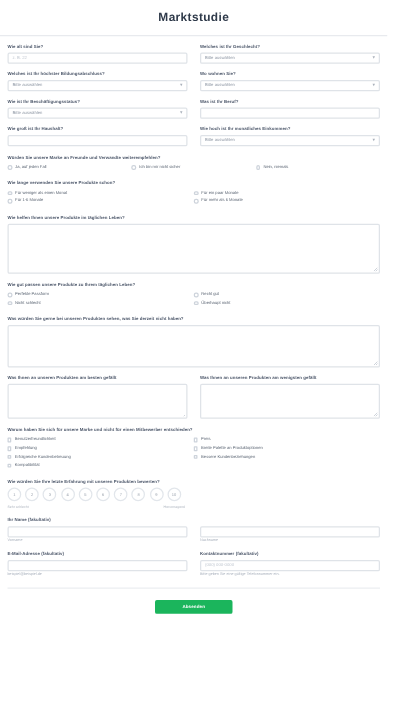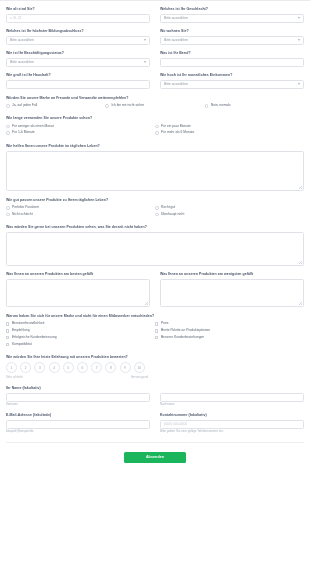--- a/index.html
+++ b/index.html
@@ -160,20 +160,21 @@
     align-items: center;
     justify-content: center;
     letter-spacing: .1px;
   }
 </style>
 </head>
 <body>
 
 <div class="page">
 
+  <h1 class="form-title">Marktstudie</h1>
   <div class="hr"></div>
 
   <div class="body-wrap">
 
     <div class="row">
       <div class="col">
         <div class="qlabel">Wie alt sind Sie?</div>
         <div class="input ph">z. B. 22</div>
       </div>
       <div class="col">

